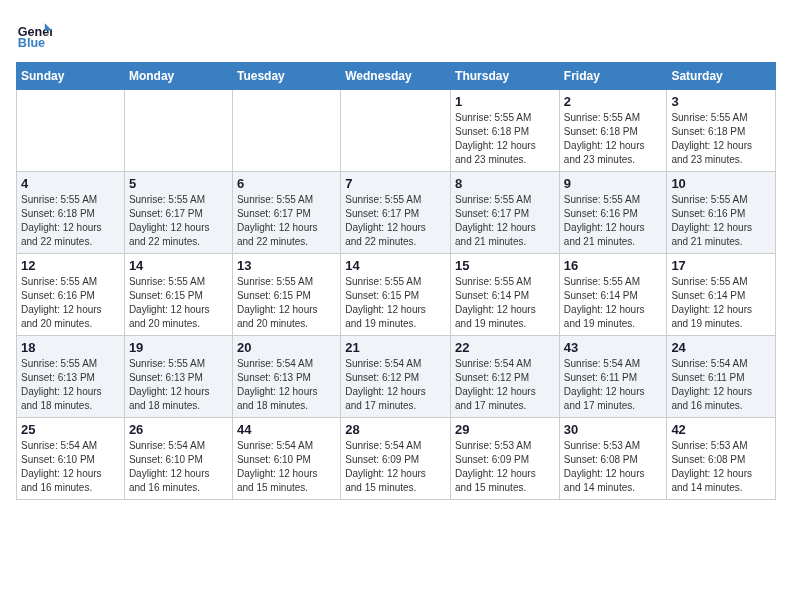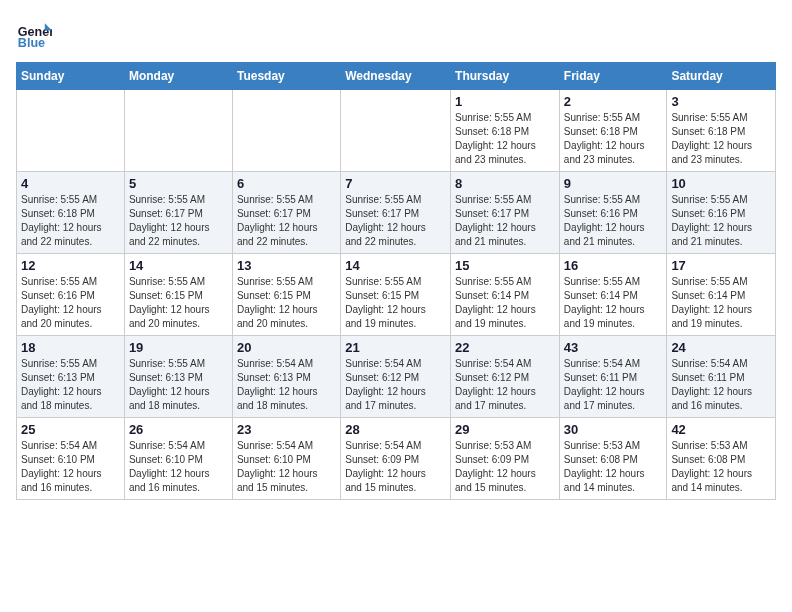--- a/index.html
+++ b/index.html
@@ -298,21 +298,21 @@
 and 16 minutes.</div>
         </td>
         <td>
           <span class="day-num">26</span>
           <div class="day-info" style="white-space: pre-line;">Sunrise: 5:54 AM
 Sunset: 6:10 PM
 Daylight: 12 hours
 and 16 minutes.</div>
         </td>
         <td>
-          <span class="day-num">23</span>
+          <span class="day-num">44</span>
           <div class="day-info" style="white-space: pre-line;">Sunrise: 5:54 AM
 Sunset: 6:10 PM
 Daylight: 12 hours
 and 15 minutes.</div>
         </td>
         <td>
           <span class="day-num">28</span>
           <div class="day-info" style="white-space: pre-line;">Sunrise: 5:54 AM
 Sunset: 6:09 PM
 Daylight: 12 hours

